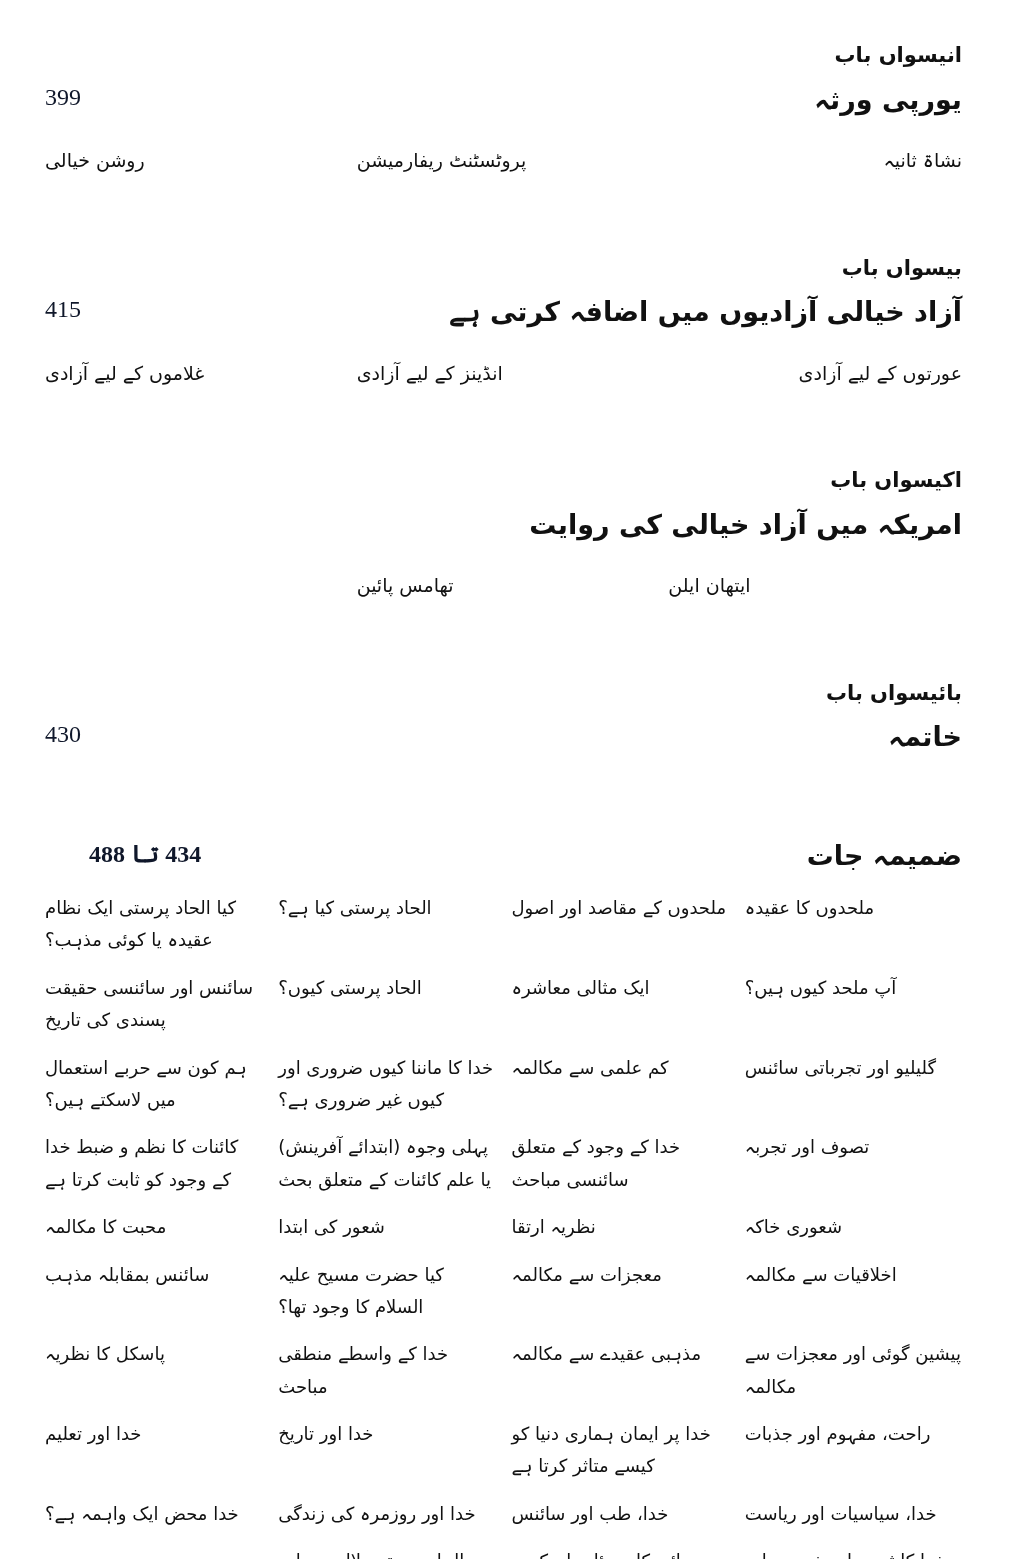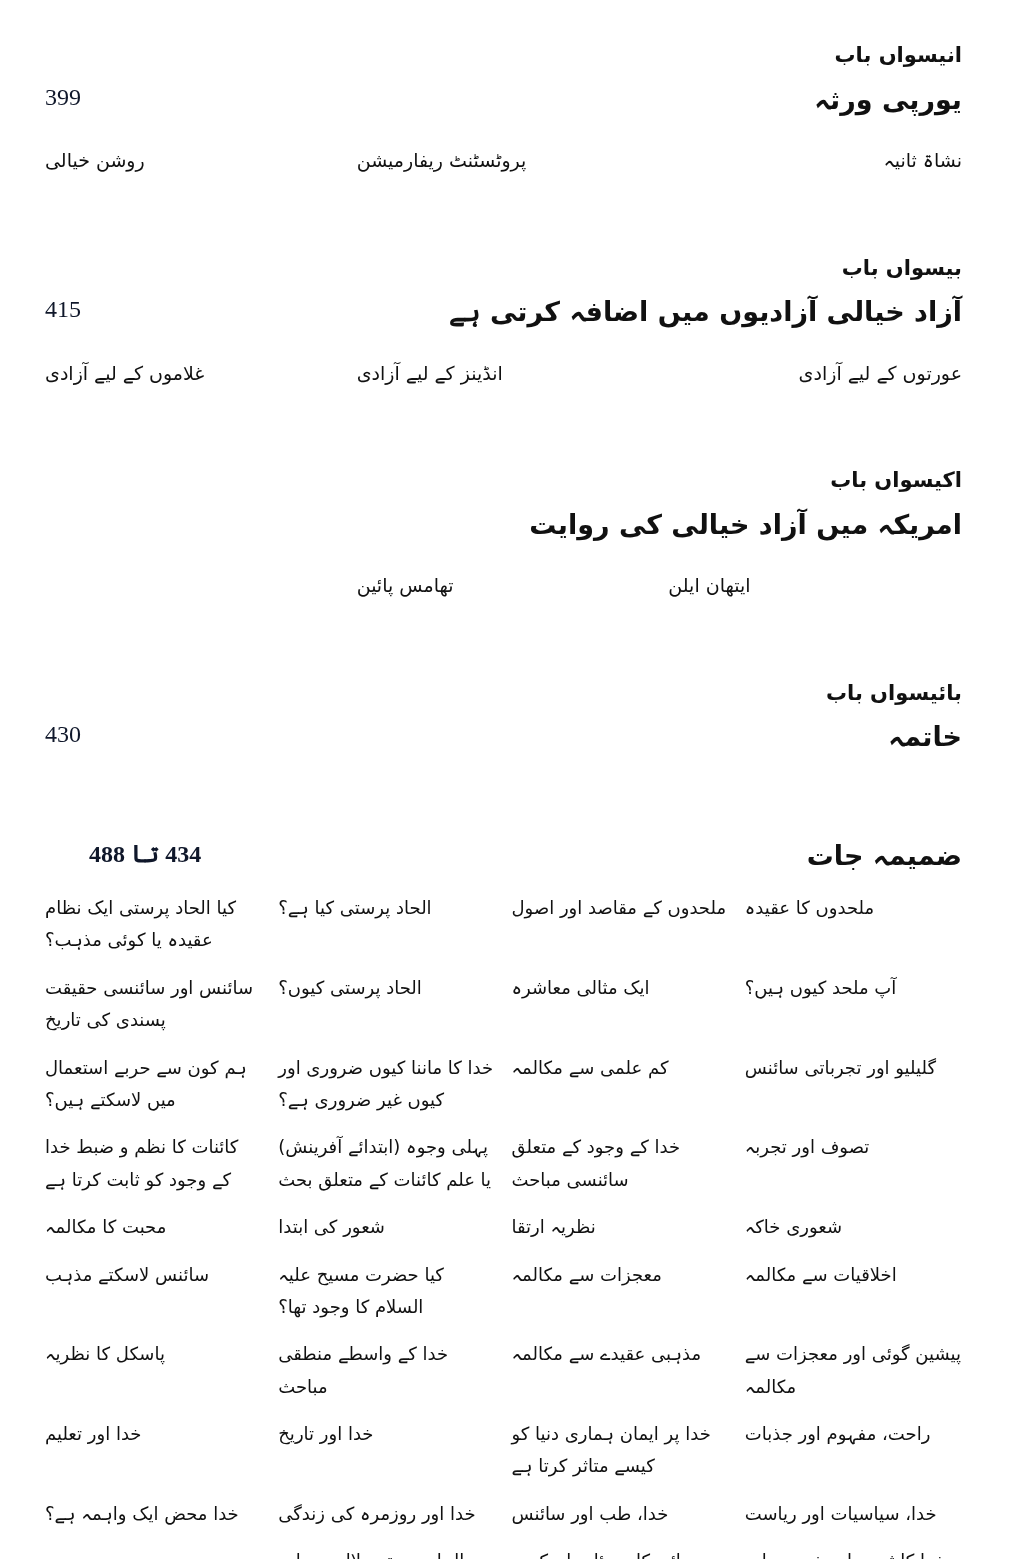--- a/index.html
+++ b/index.html
@@ -165,21 +165,21 @@
       <div class="appendix-row">
         <div class="appendix-cell">شعوری خاکہ</div>
         <div class="appendix-cell">نظریہ ارتقا</div>
         <div class="appendix-cell">شعور کی ابتدا</div>
         <div class="appendix-cell">محبت کا مکالمہ</div>
       </div>
       <div class="appendix-row">
         <div class="appendix-cell">اخلاقیات سے مکالمہ</div>
         <div class="appendix-cell">معجزات سے مکالمہ</div>
         <div class="appendix-cell">کیا حضرت مسیح علیہ السلام کا وجود تھا؟</div>
-        <div class="appendix-cell">سائنس لاسکتے مذہب</div>
+        <div class="appendix-cell">سائنس بمقابلہ مذہب</div>
       </div>
       <div class="appendix-row">
         <div class="appendix-cell">پیشین گوئی اور معجزات سے مکالمہ</div>
         <div class="appendix-cell">مذہبی عقیدے سے مکالمہ</div>
         <div class="appendix-cell">خدا کے واسطے منطقی مباحث</div>
         <div class="appendix-cell">پاسکل کا نظریہ</div>
       </div>
       <div class="appendix-row">
         <div class="appendix-cell">راحت، مفہوم اور جذبات</div>
         <div class="appendix-cell">خدا پر ایمان ہماری دنیا کو کیسے متاثر کرتا ہے</div>

